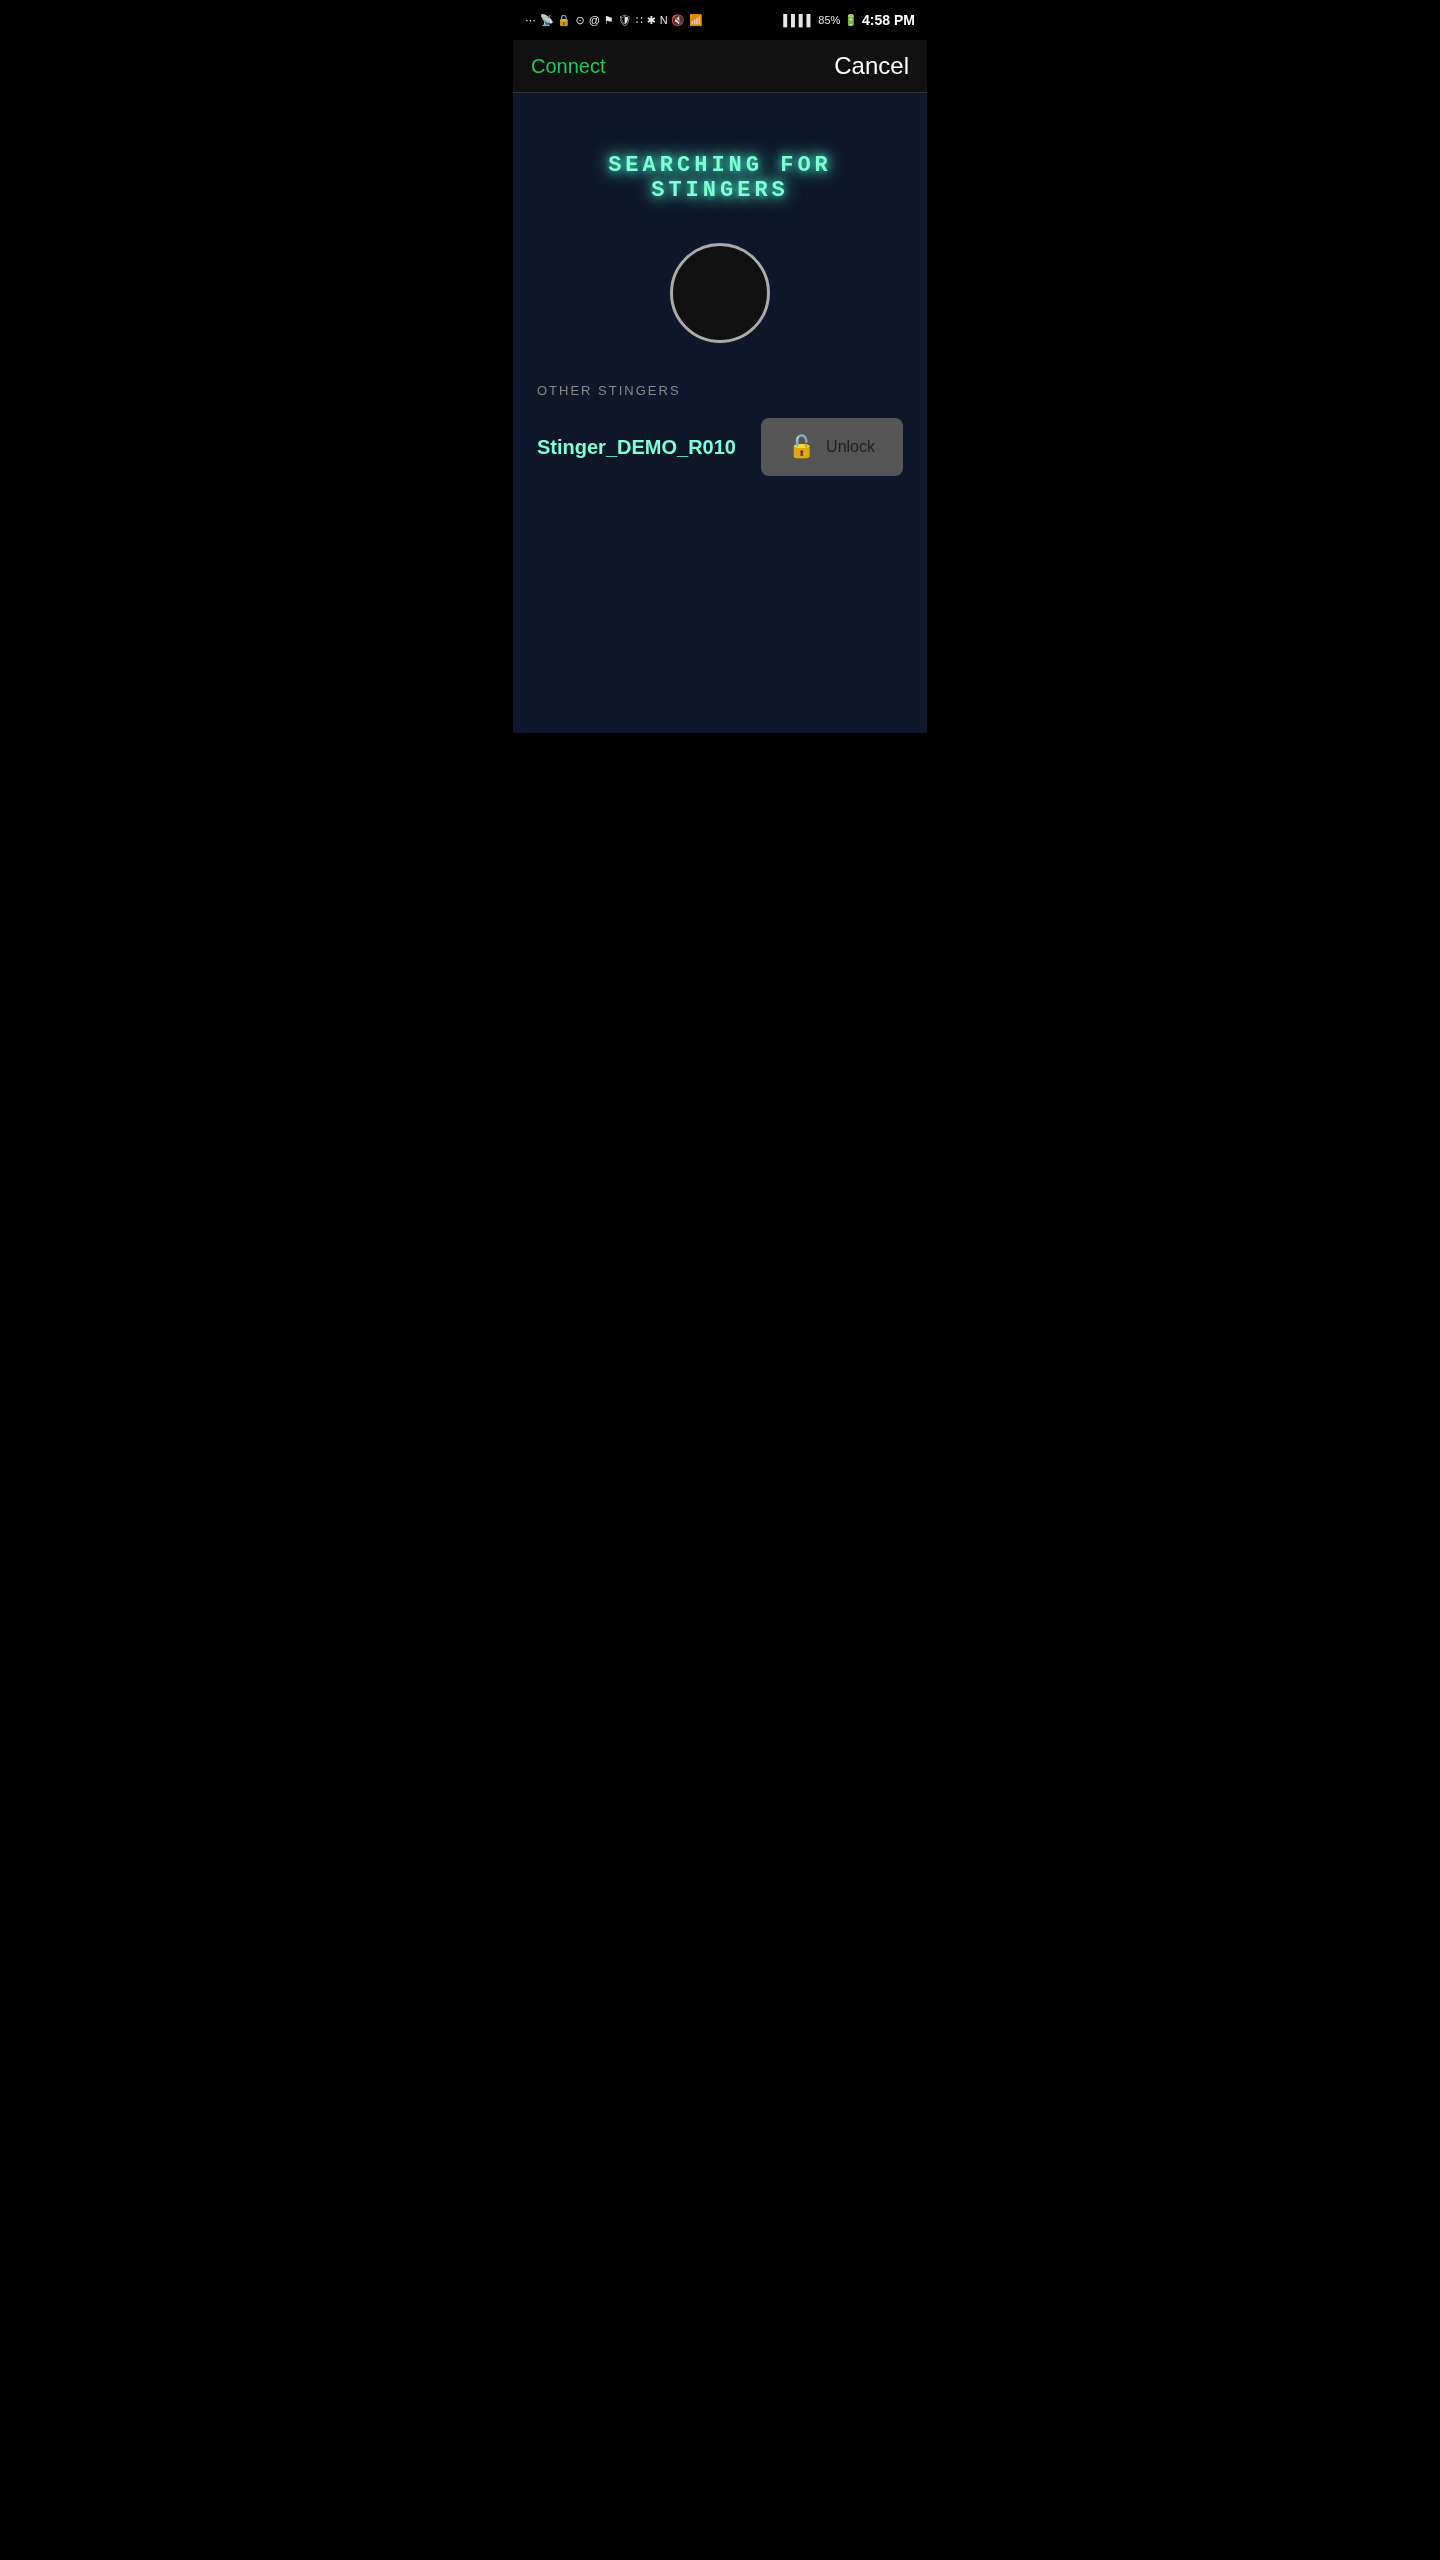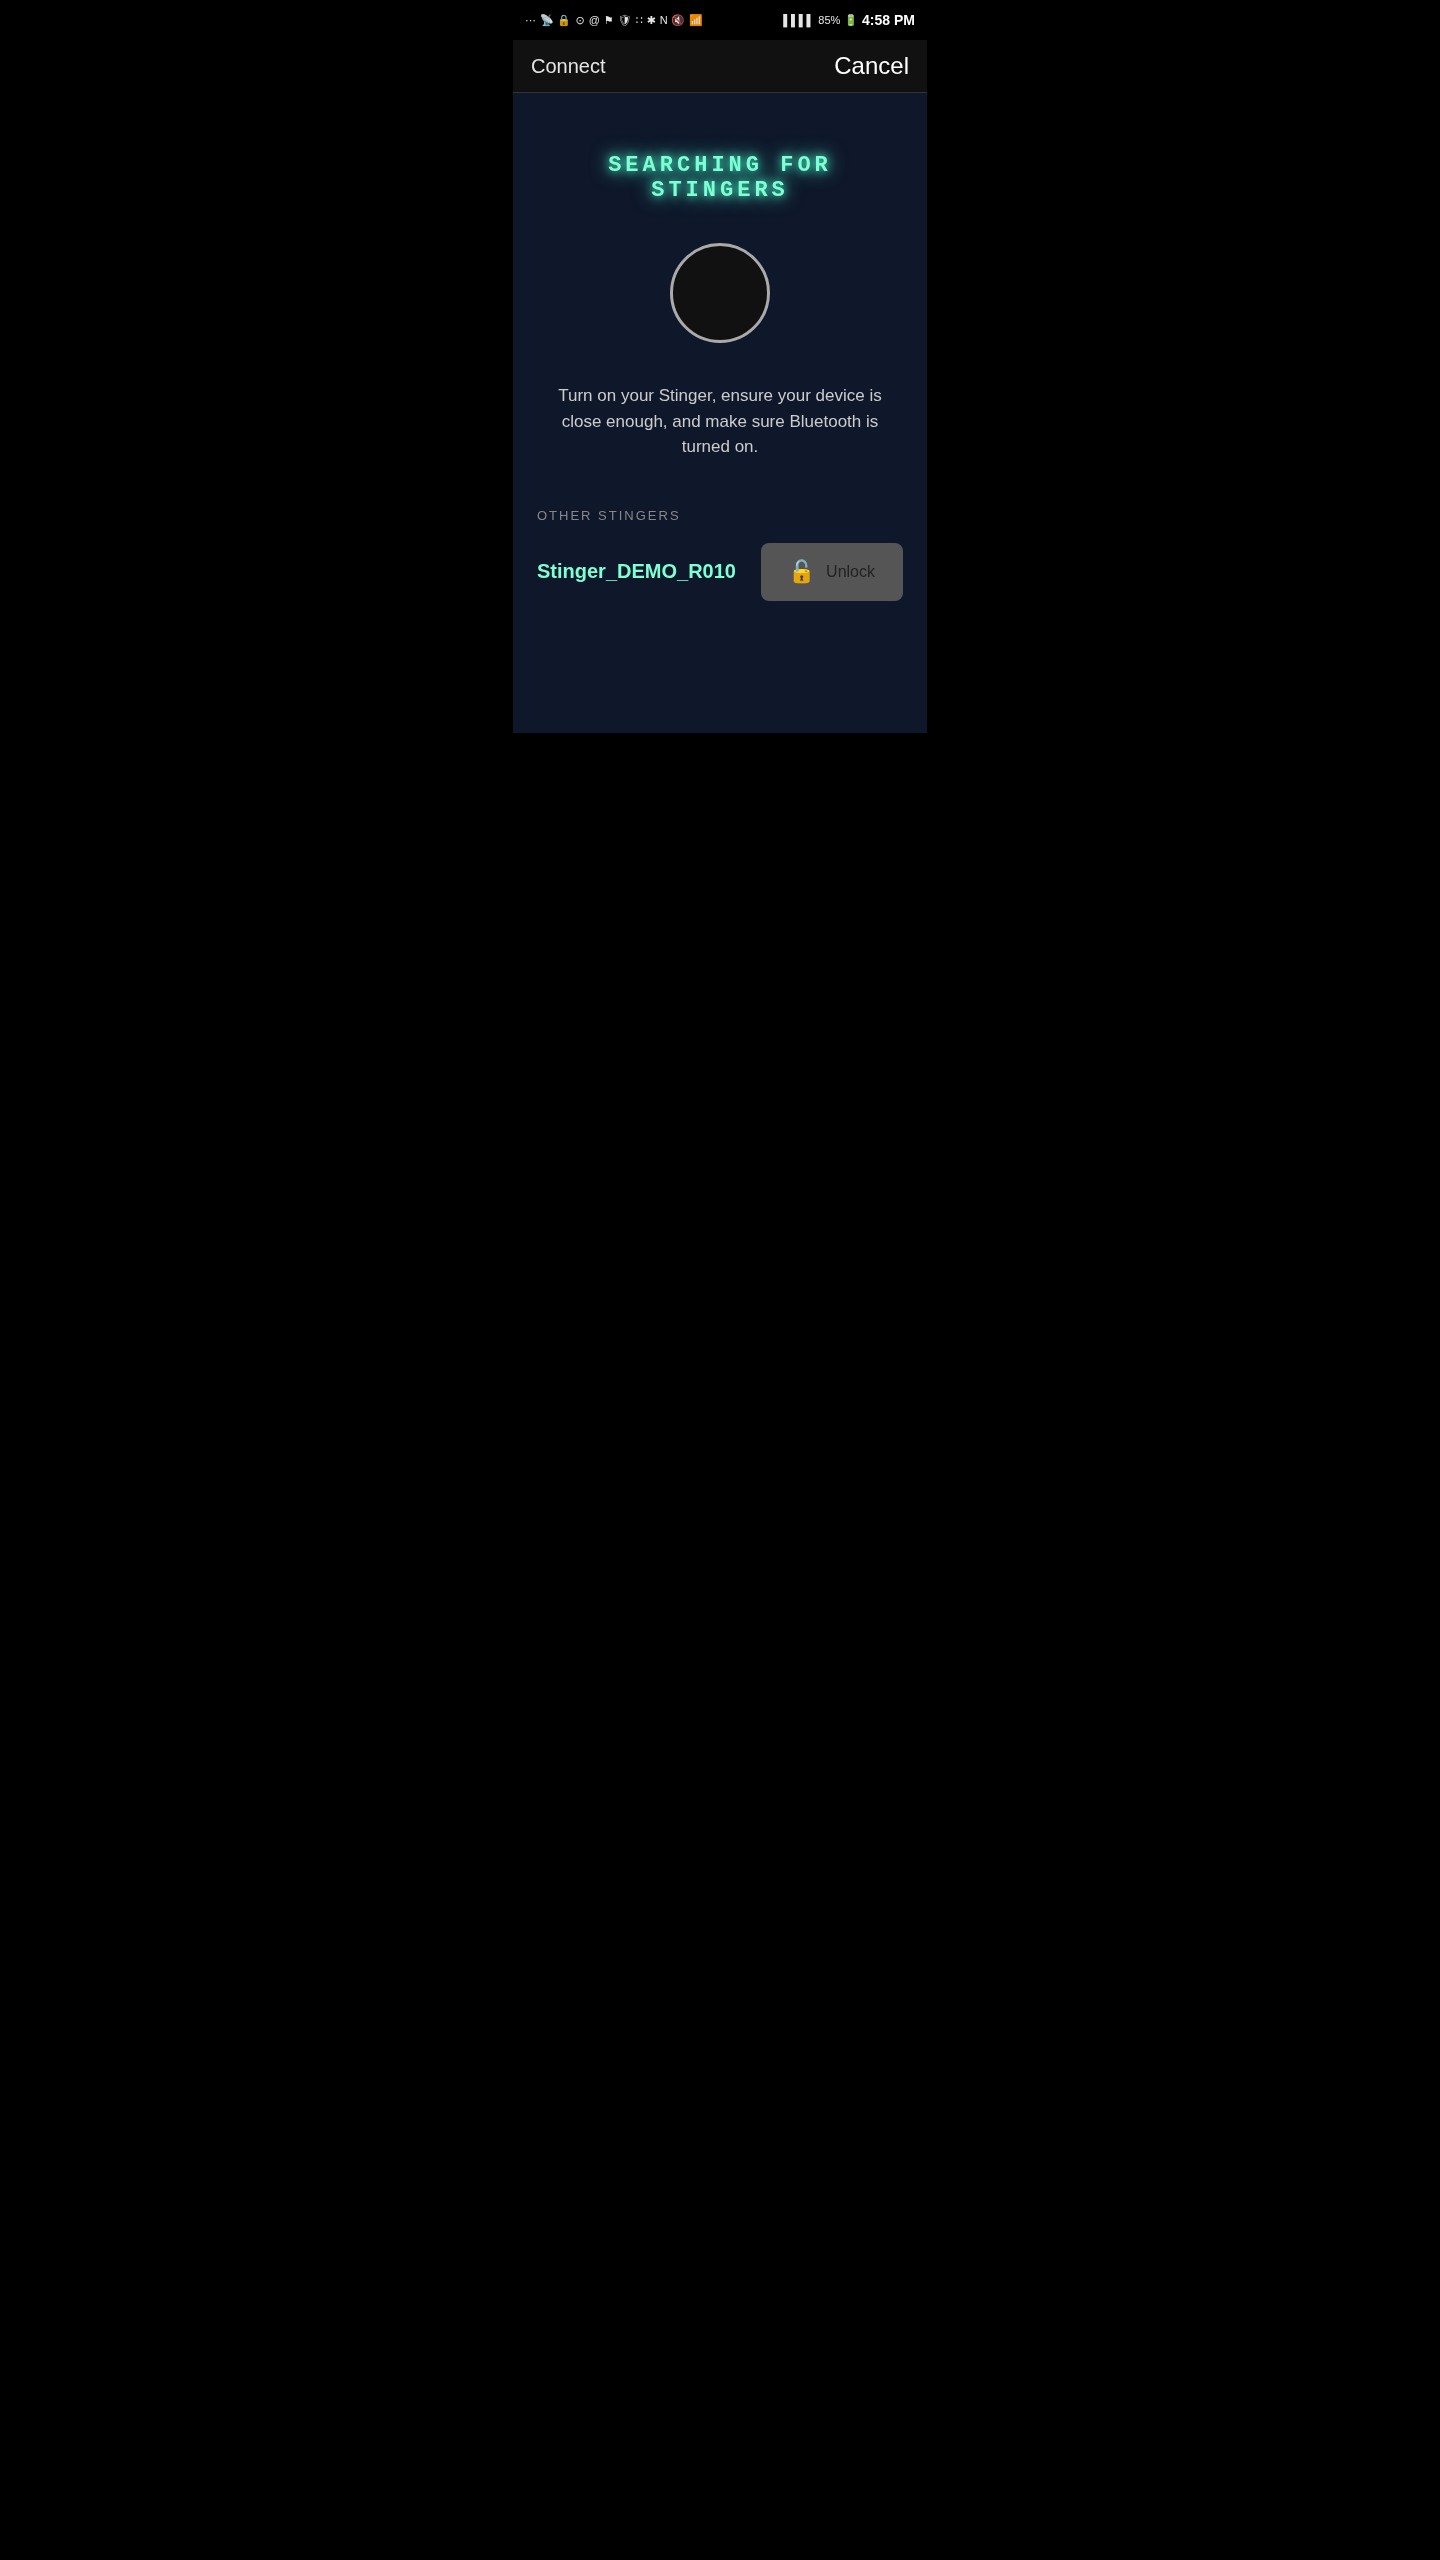--- a/index.html
+++ b/index.html
@@ -60,21 +60,21 @@
       background: #111;
       display: flex;
       align-items: center;
       justify-content: space-between;
       padding: 12px 18px;
       border-bottom: 1px solid #333;
     }
 
     .nav-connect {
       font-size: 20px;
-      color: #e5e5e5;
+      color: #22c55e;
       font-weight: 400;
     }
 
     .nav-cancel {
       font-size: 24px;
       color: #fff;
       font-weight: 400;
       cursor: pointer;
     }
 
@@ -206,21 +206,20 @@
 </div>
 
 <div class="main-content">
 
   <div class="searching-title">SEARCHING FOR STINGERS</div>
 
   <div class="loading-circle-container">
     <div class="loading-circle"></div>
   </div>
 
-  <p class="description-text">Turn on your Stinger, ensure your device is close enough, and make sure Bluetooth is turned on.</p>
 
   <div class="section-label">OTHER STINGERS</div>
 
   <div class="stinger-row">
     <span class="stinger-name">Stinger_DEMO_R010</span>
     <button class="unlock-button">
       <span class="lock-icon">🔓</span>
       <span class="unlock-label">Unlock</span>
     </button>
   </div>

